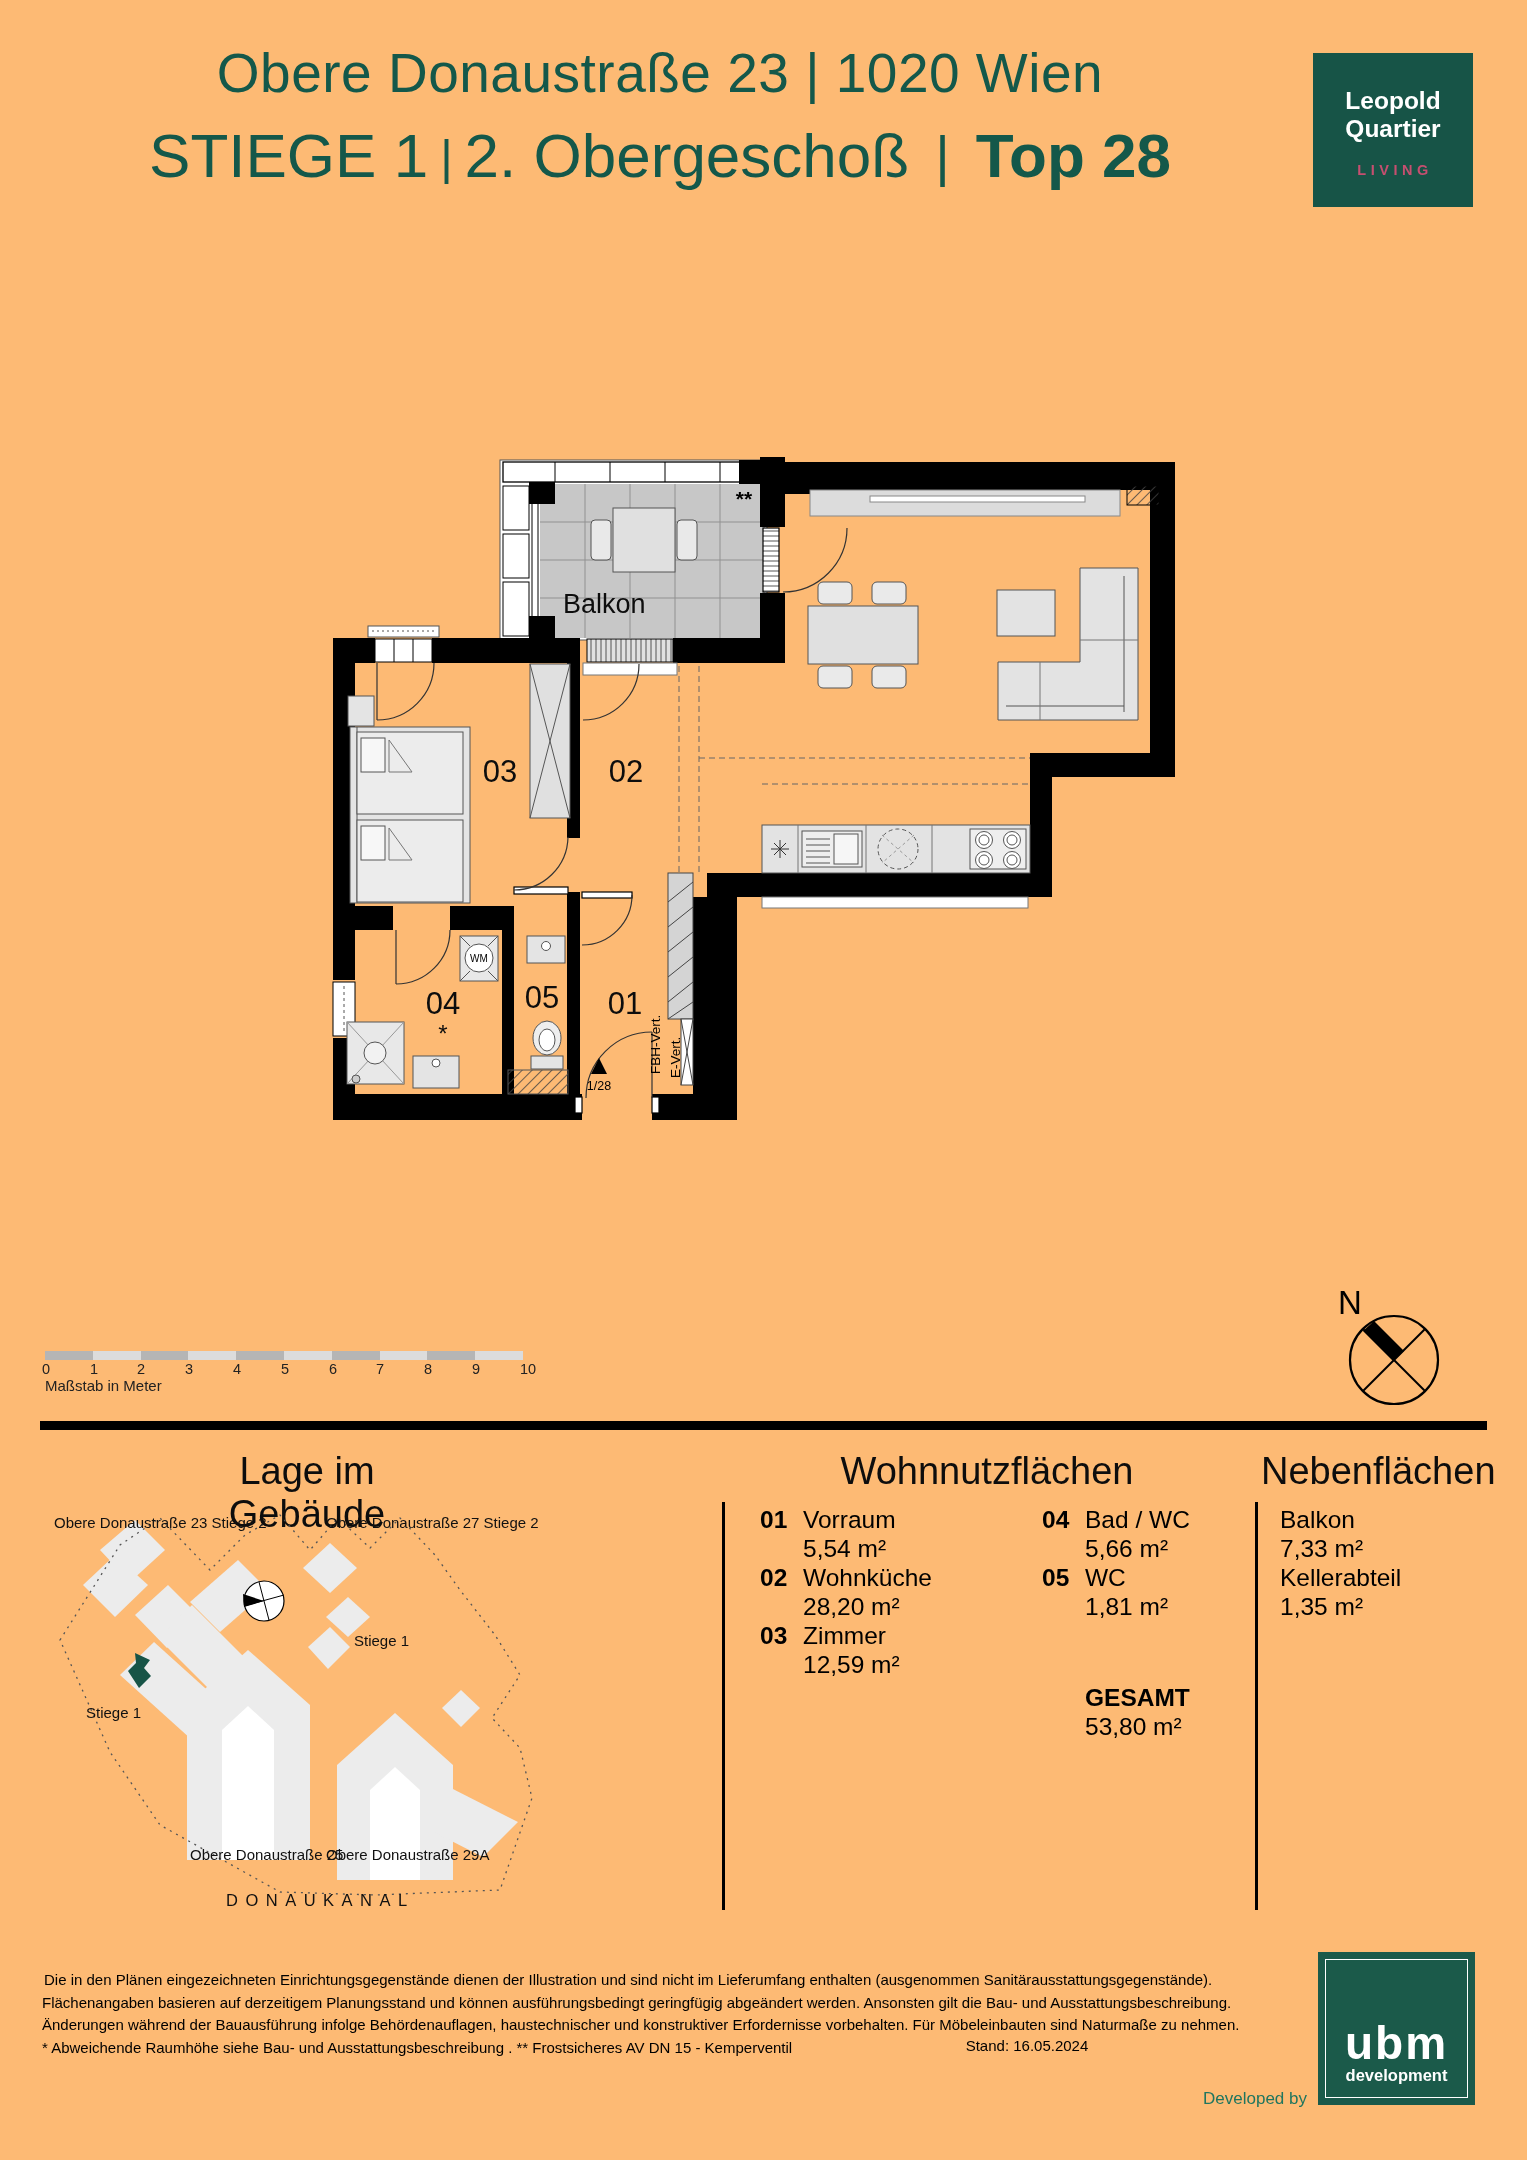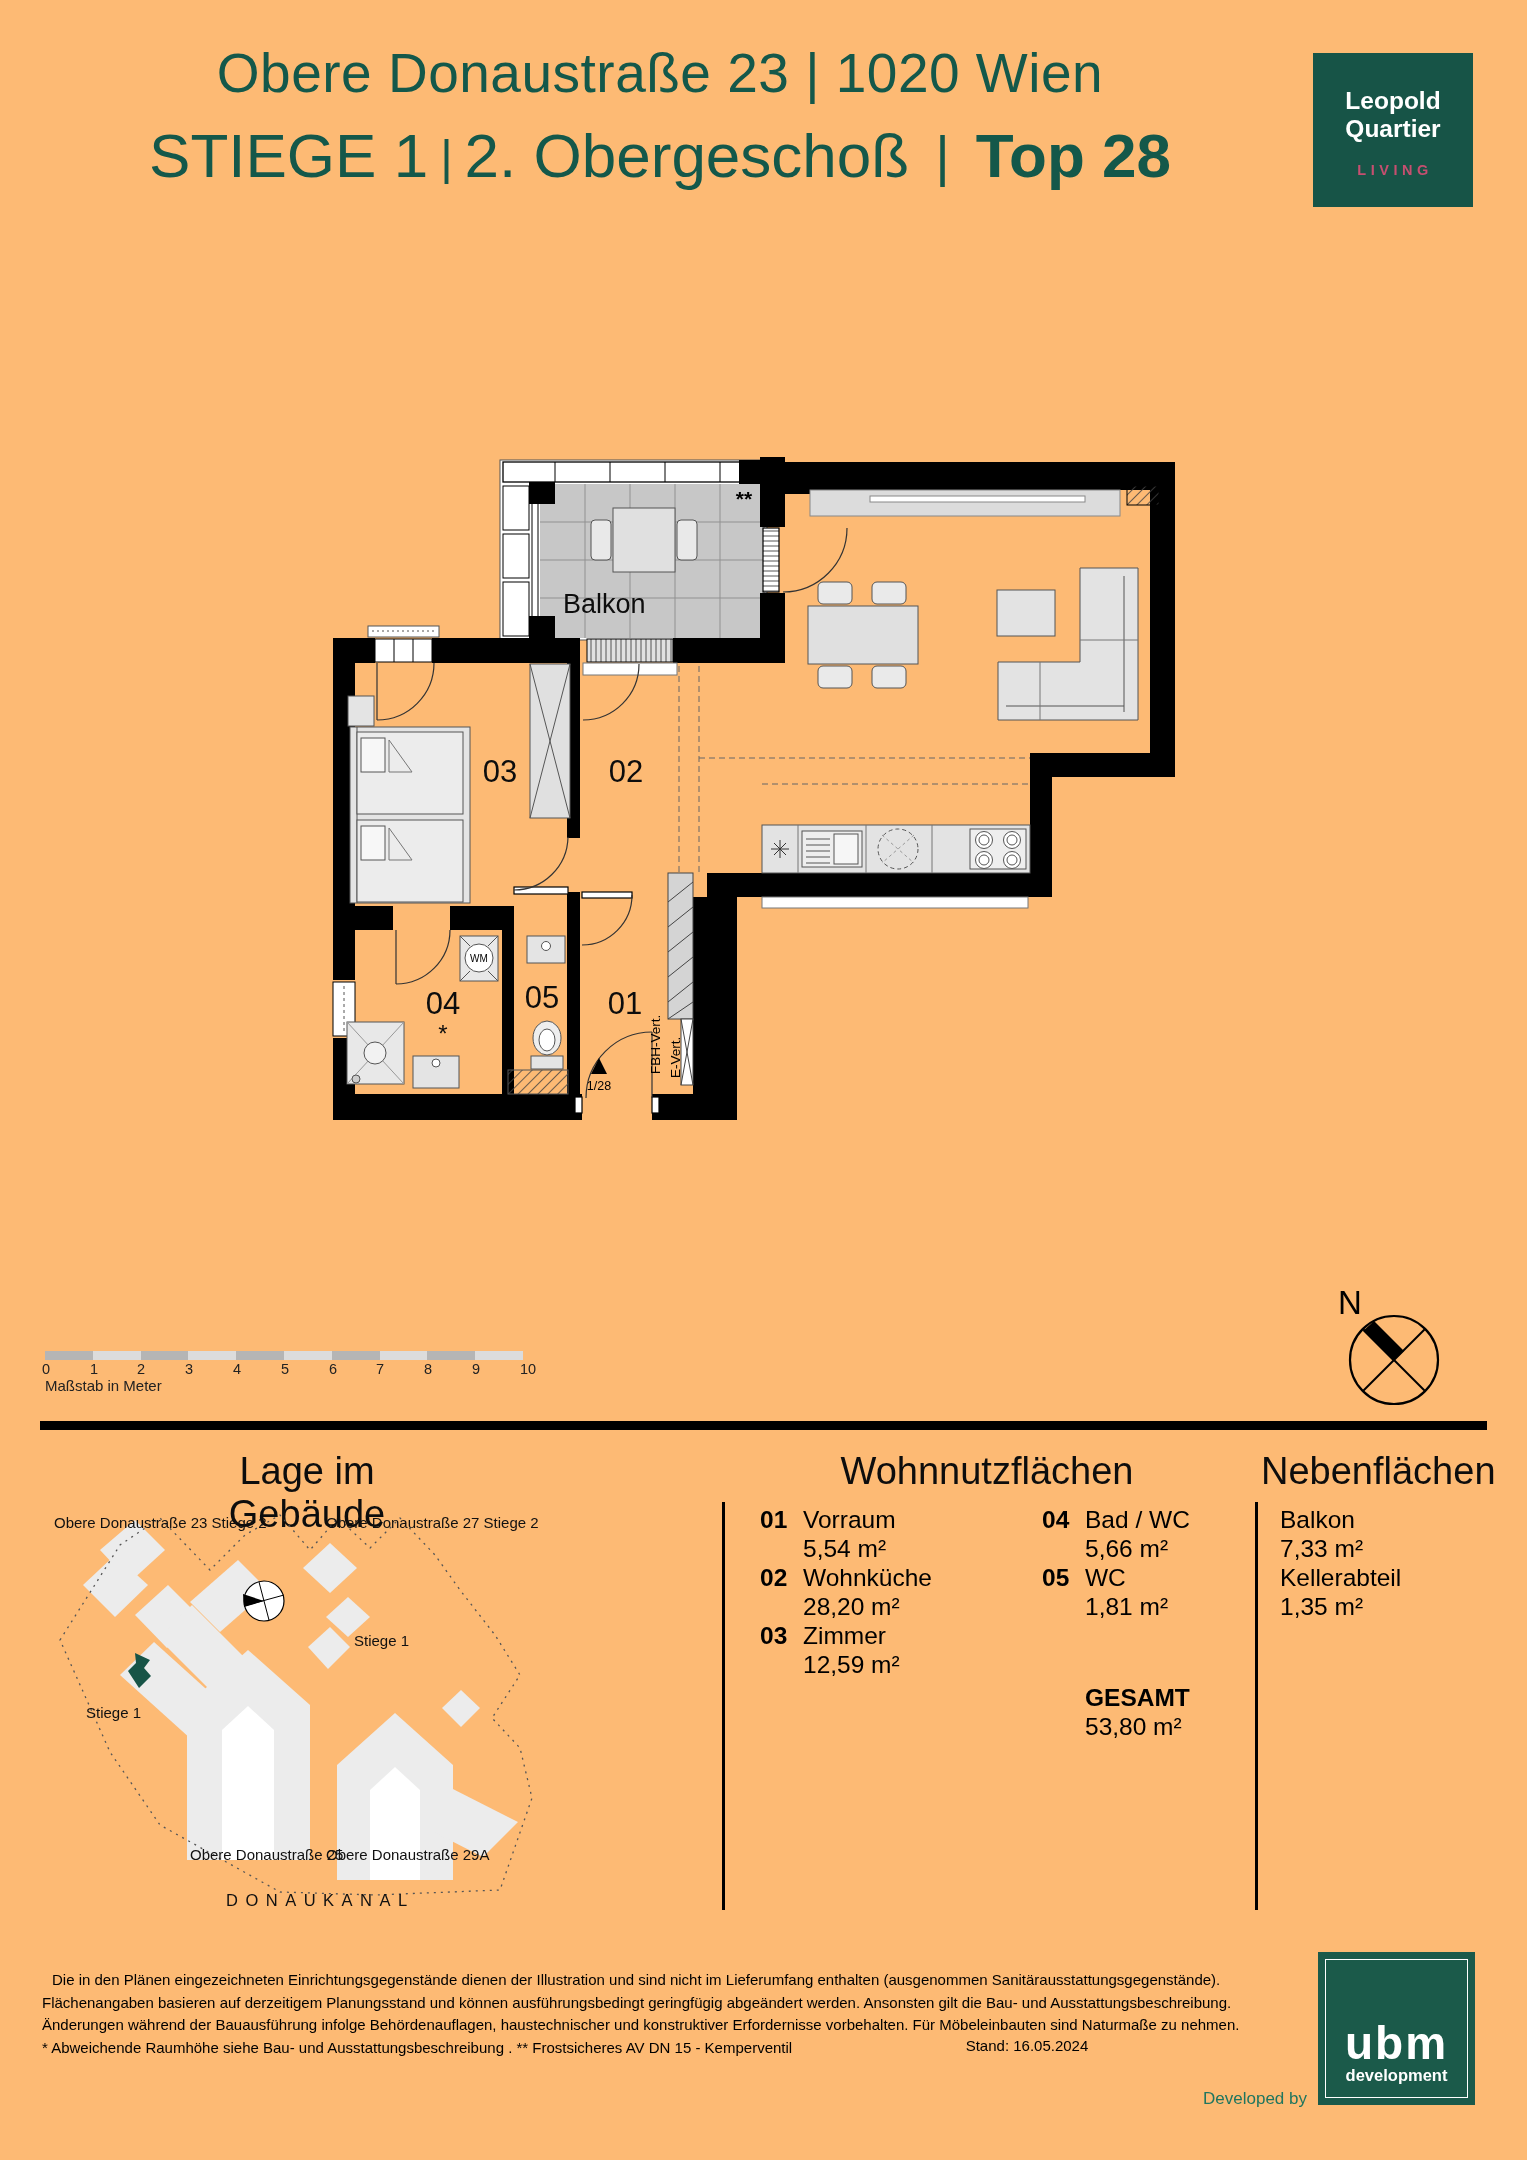--- a/index.html
+++ b/index.html
@@ -420,21 +420,21 @@
     <div>53,80 m²</div>
   </div>
 
   <div class="col abs" style="left:1280px;top:1505px;width:210px">
     <div>Balkon</div>
     <div>7,33 m²</div>
     <div>Kellerabteil</div>
     <div>1,35 m²</div>
   </div>
 
-  <div class="fline abs" style="left:52px;top:1969px">Die in den Plänen eingezeichneten Einrichtungsgegenstände dienen der Illustration und sind nicht im Lieferumfang enthalten (ausgenommen Sanitärausstattungsgegenstände).</div>
+  <div class="fline abs" style="left:44px;top:1969px">Die in den Plänen eingezeichneten Einrichtungsgegenstände dienen der Illustration und sind nicht im Lieferumfang enthalten (ausgenommen Sanitärausstattungsgegenstände).</div>
   <div class="fline abs" style="left:42px;top:2014.2px">Änderungen während der Bauausführung infolge Behördenauflagen, haustechnischer und konstruktiver Erfordernisse vorbehalten. Für Möbeleinbauten sind Naturmaße zu nehmen.</div>
   <div class="fline abs" style="left:42px;top:1991.6px">Flächenangaben basieren auf derzeitigem Planungsstand und können ausführungsbedingt geringfügig abgeändert werden. Ansonsten gilt die Bau- und Ausstattungsbeschreibung.</div>
   <div class="fline abs" style="left:42px;top:2036.8px">* Abweichende Raumhöhe siehe Bau- und Ausstattungsbeschreibung . ** Frostsicheres AV DN 15 - Kemperventil</div>
   <div id="stand" class="abs">Stand: 16.05.2024</div>
 
   <div id="devby" class="abs">Developed by</div>
   <div id="ubm" class="abs">
     <div class="inner">
       <div class="mark">ubm</div>
       <div class="sub">development</div>

